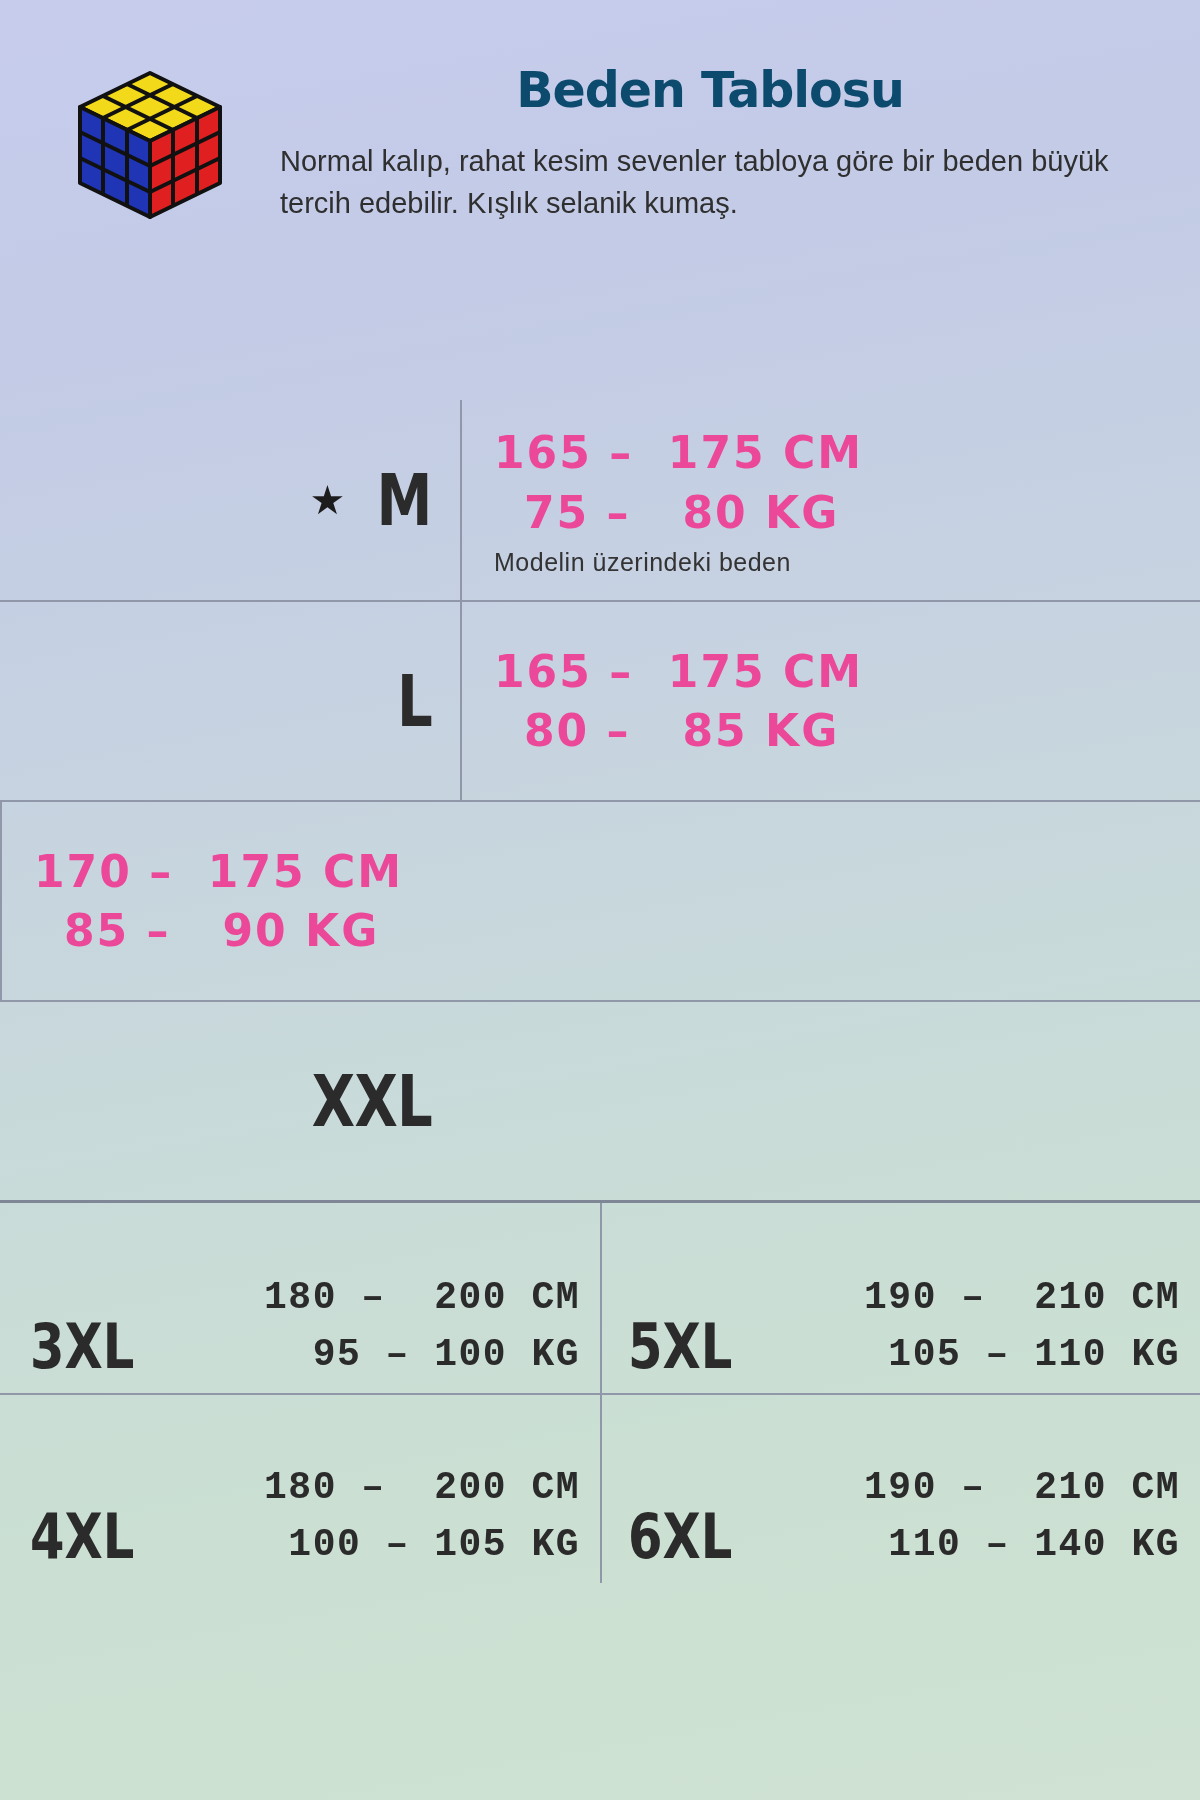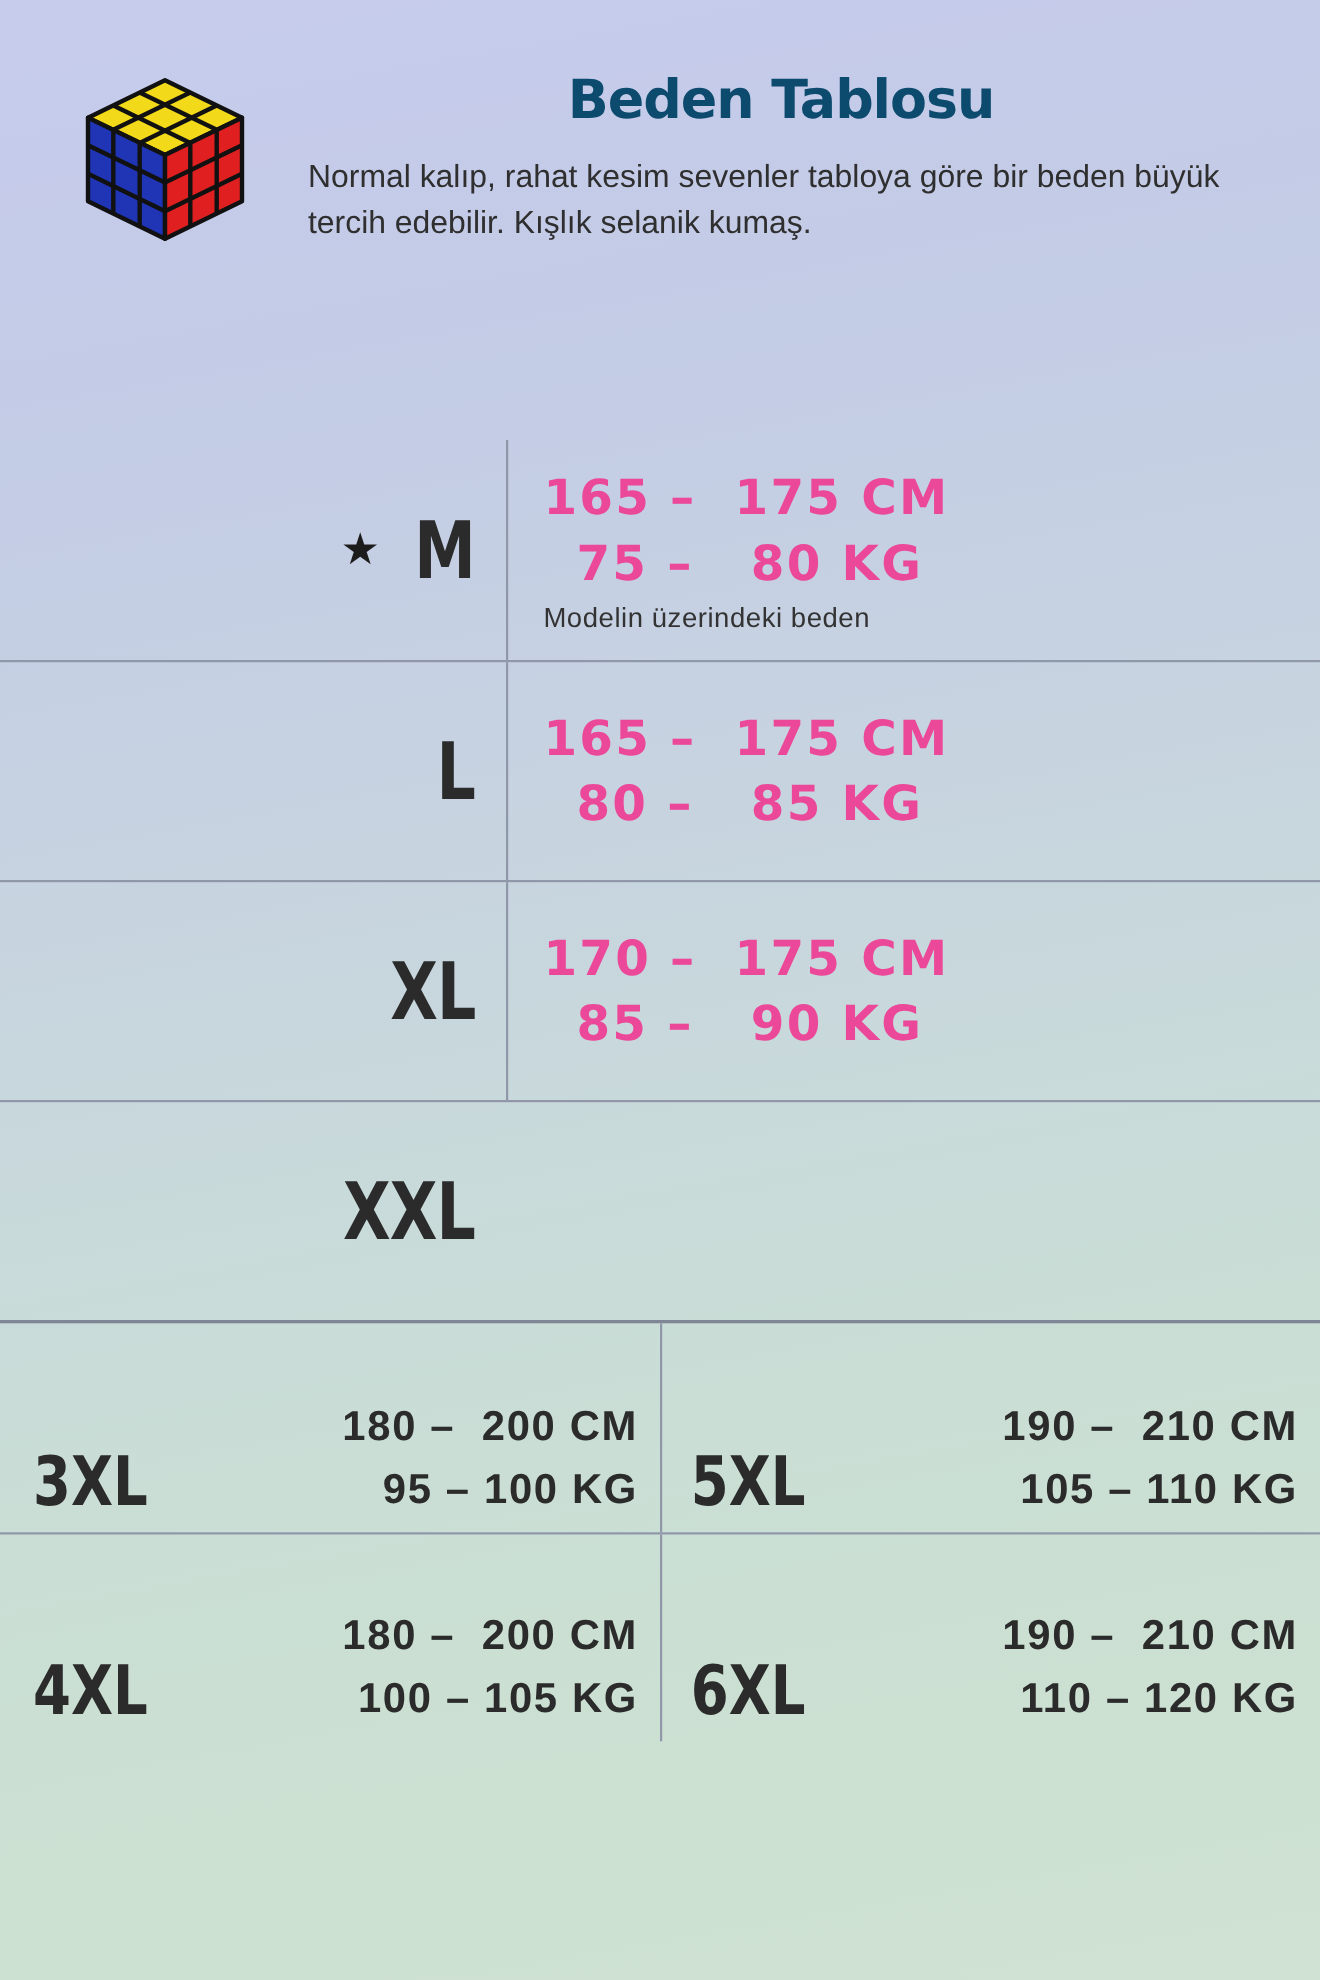--- a/index.html
+++ b/index.html
@@ -146,21 +146,21 @@
     flex: 0 0 120px;
   }
   .big-meas-wrap {
     flex: 1 1 auto;
     display: flex;
     flex-direction: column;
     align-items: flex-end;
     padding-right: 6px;
   }
   .big-meas {
-    font-family: Liberation Sans, sans-serif;
+    font-family: Liberation Mono, monospace;
     font-weight: bold;
     font-size: 38px;
     letter-spacing: 1.5px;
     color: #2b2b2b;
     white-space: pre;
     line-height: 1.5;
   }
 </style>
 </head>
 <body>
@@ -216,23 +216,20 @@
     <div class="size-cell">
       <span class="size-label">L</span>
     </div>
     <div class="divider-cell">
       <div class="meas">165 –  175 CM</div>
       <div class="meas second">80 –   85 KG</div>
     </div>
   </div>
 
   <div class="row">
-    <div class="size-cell">
-      <span class="size-label">XL</span>
-    </div>
     <div class="divider-cell">
       <div class="meas">170 –  175 CM</div>
       <div class="meas second">85 –   90 KG</div>
     </div>
   </div>
 
   <div class="row">
     <div class="size-cell">
       <span class="size-label">XXL</span>
     </div>
@@ -263,17 +260,17 @@
       <div class="big-size">4XL</div>
       <div class="big-meas-wrap">
         <div class="big-meas">180 –  200 CM</div>
         <div class="big-meas">100 – 105 KG</div>
       </div>
     </div>
     <div class="big-cell right">
       <div class="big-size">6XL</div>
       <div class="big-meas-wrap">
         <div class="big-meas">190 –  210 CM</div>
-        <div class="big-meas">110 – 120 KG</div>
+        <div class="big-meas">110 – 140 KG</div>
       </div>
     </div>
   </div>
 </div>
 
 </body></html>

